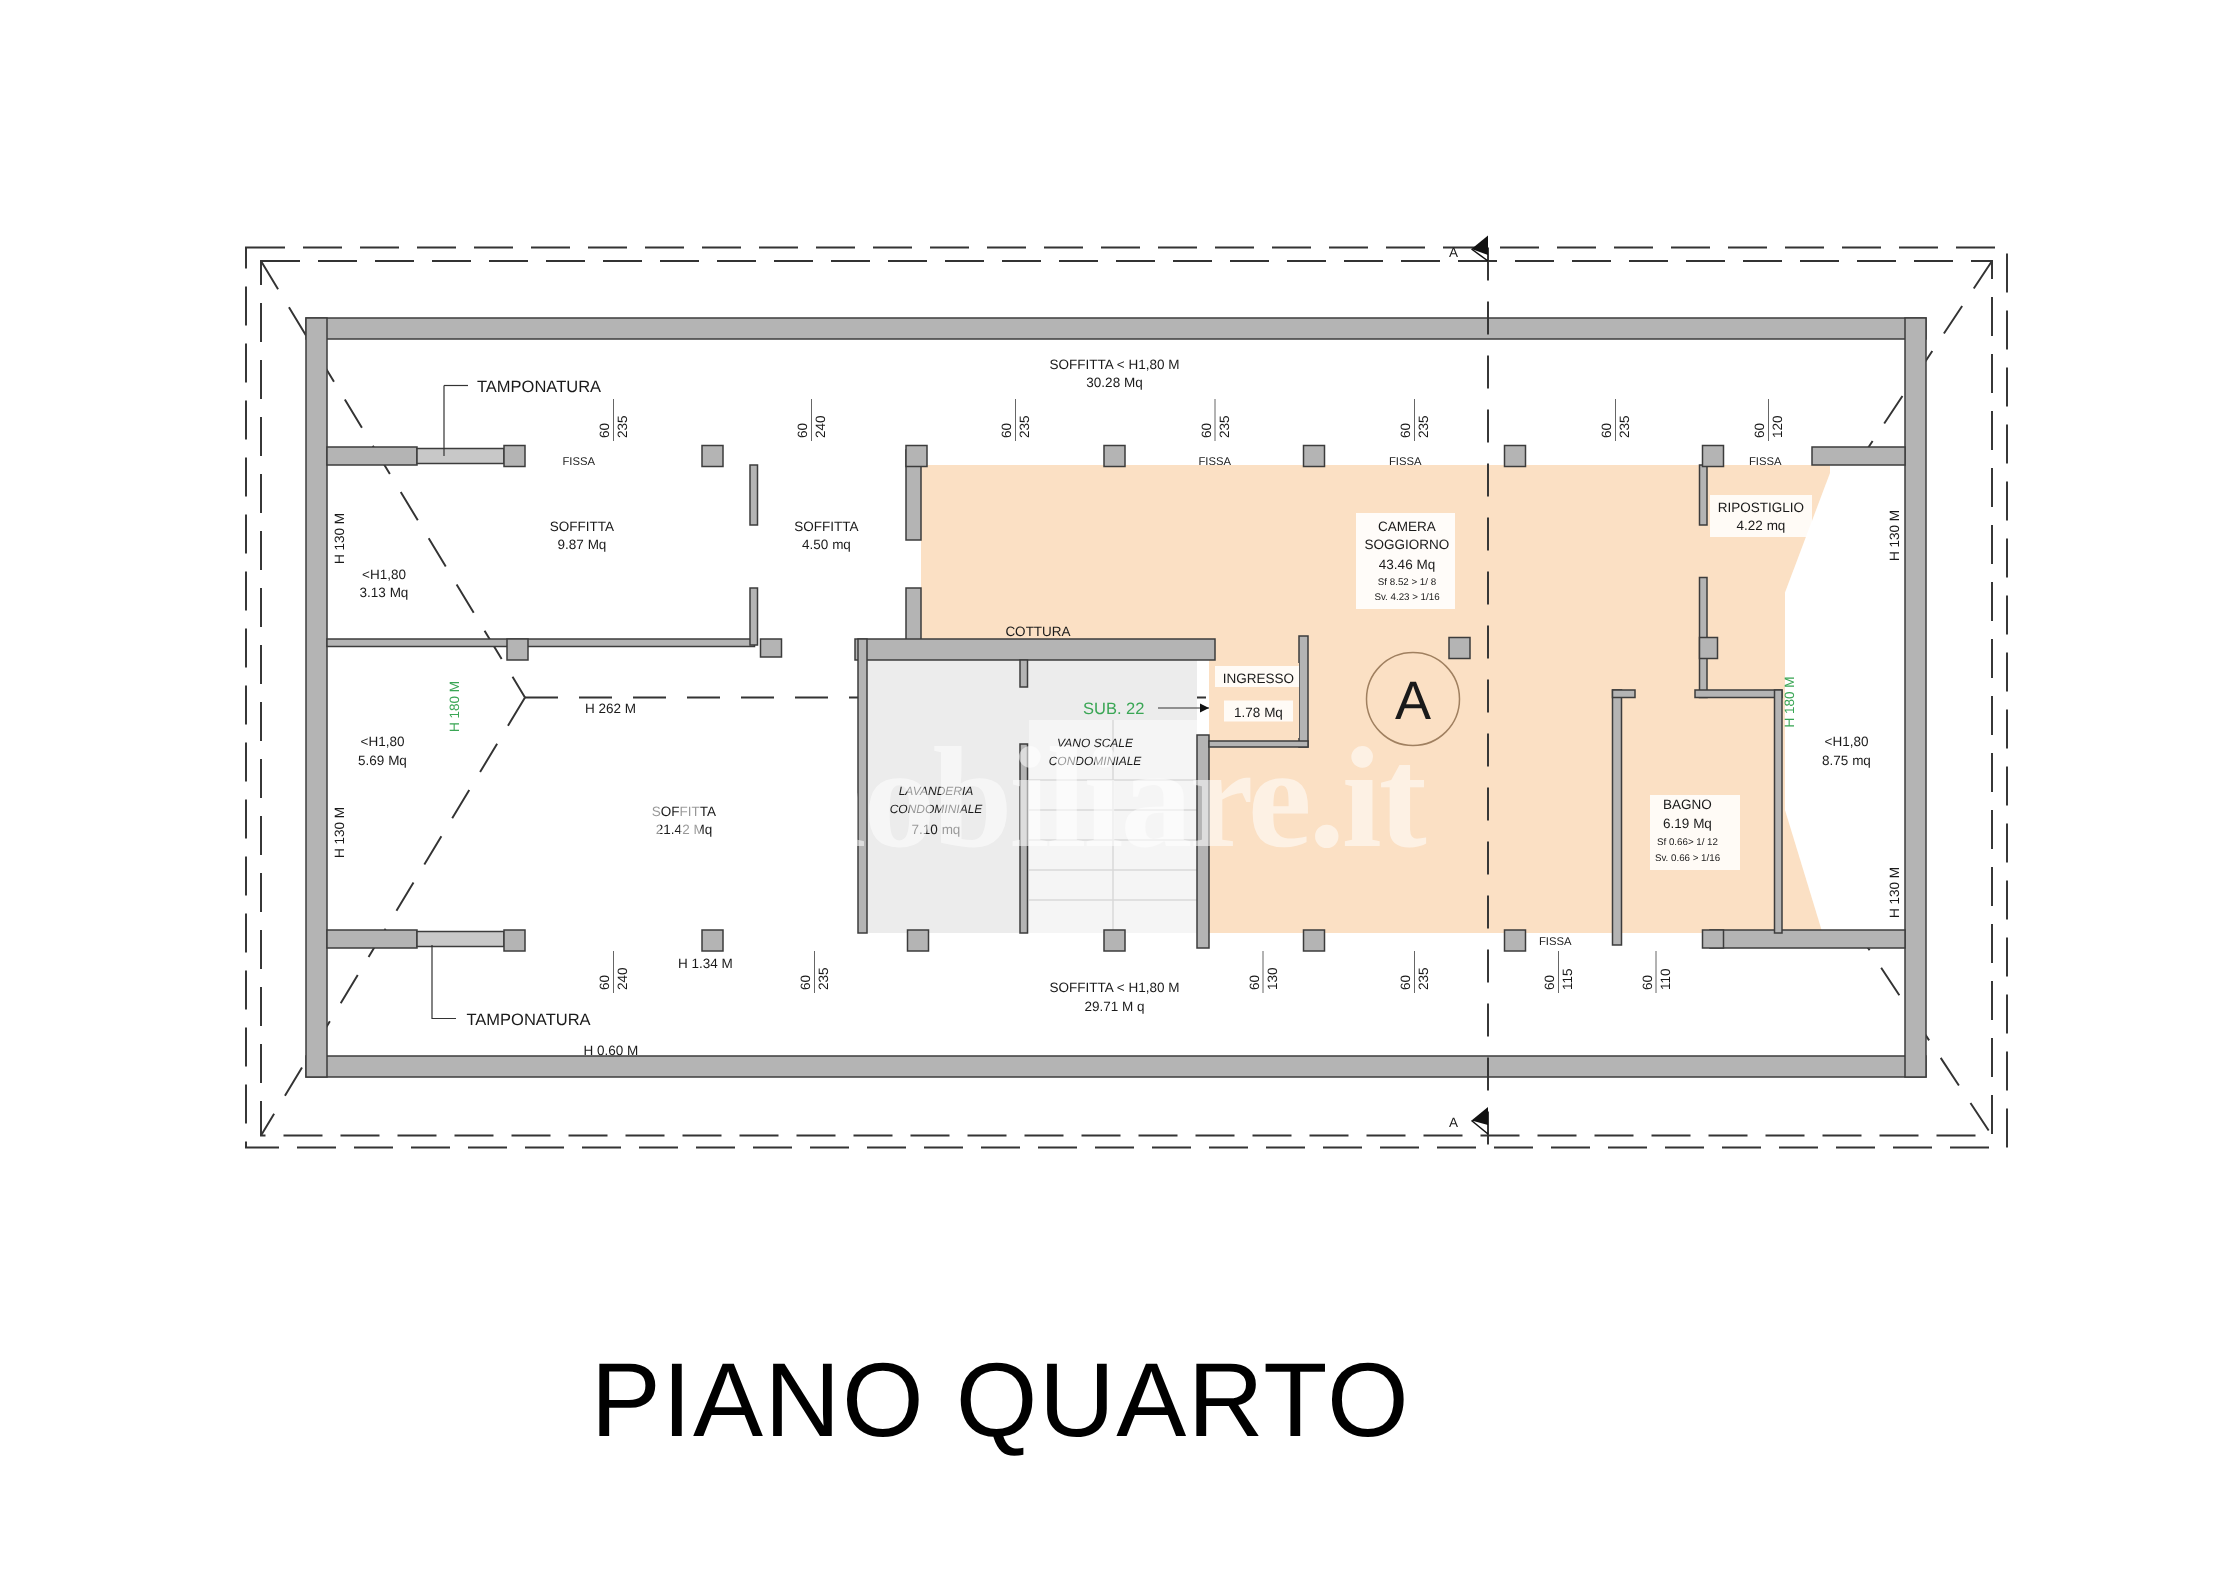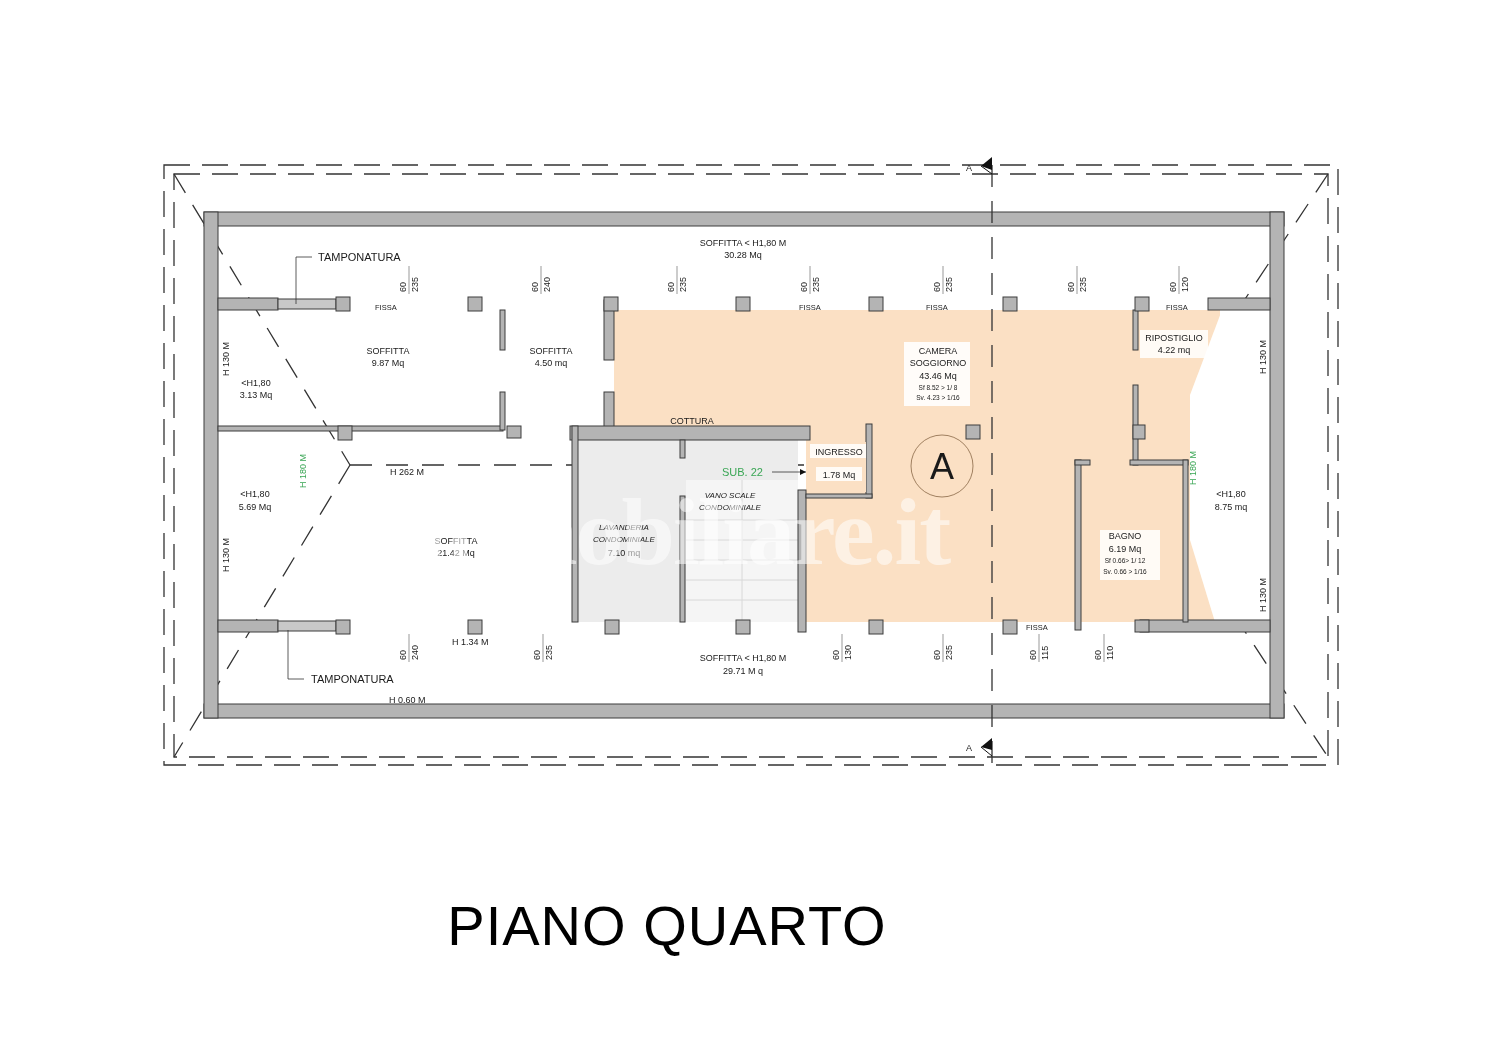--- a/index.html
+++ b/index.html
@@ -1,21 +1,21 @@
 <!DOCTYPE html>
 <html><head>
 <meta charset="utf-8">
 <style>
   html, body { margin: 0; padding: 0; background: #ffffff; }
   body { width: 1486px; height: 1050px; position: relative; overflow: hidden;
          font-family: "Liberation Sans", sans-serif; color: #111; }
   #plan { position: absolute; left: 0; top: 0; width: 1486px; height: 1050px; }
   .lbl { font-family: "Liberation Sans", sans-serif; fill: #1a1a1a; }
   .title { position: absolute; left: 0; width: 1334px; top: 898px; text-align: center;
-           font-family: "Liberation Sans", sans-serif; font-size: 56px; letter-spacing: 1px;
+           font-family: "Liberation Sans", sans-serif; font-size: 70px; letter-spacing: 1px;
            color: #000; line-height: 1; }
   .watermark { position: absolute; left: 395px; top: 468px; width: 700px; height: 120px;
                font-family: Liberation Serif, serif; font-weight: bold; font-size: 96px;
                color: rgba(255,255,255,0.55); line-height: 1; letter-spacing: -2px; pointer-events: none; margin-top: 16px; }
 </style>
 </head>
 <body>
 
 <svg id="plan" viewBox="0 0 1486 1050" xmlns="http://www.w3.org/2000/svg">
 

